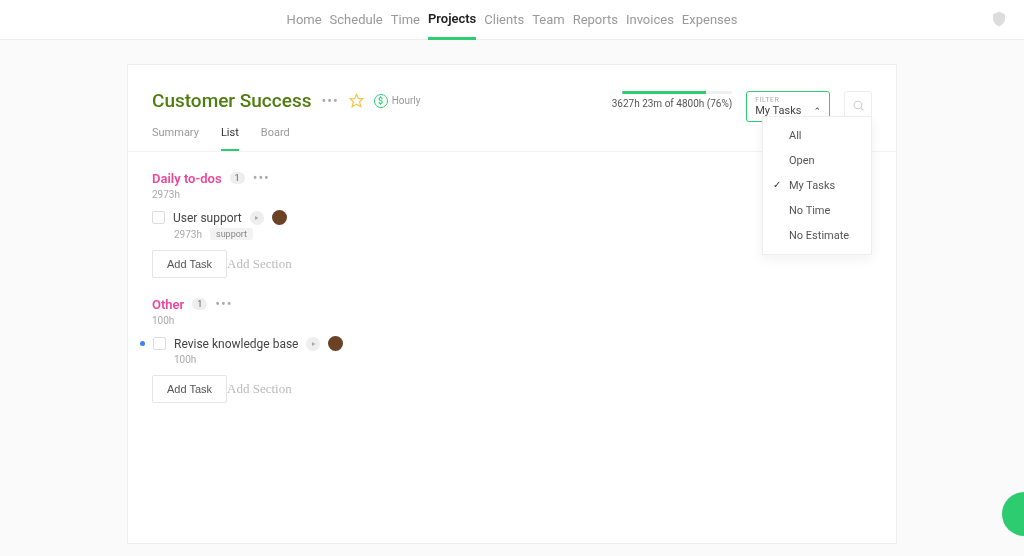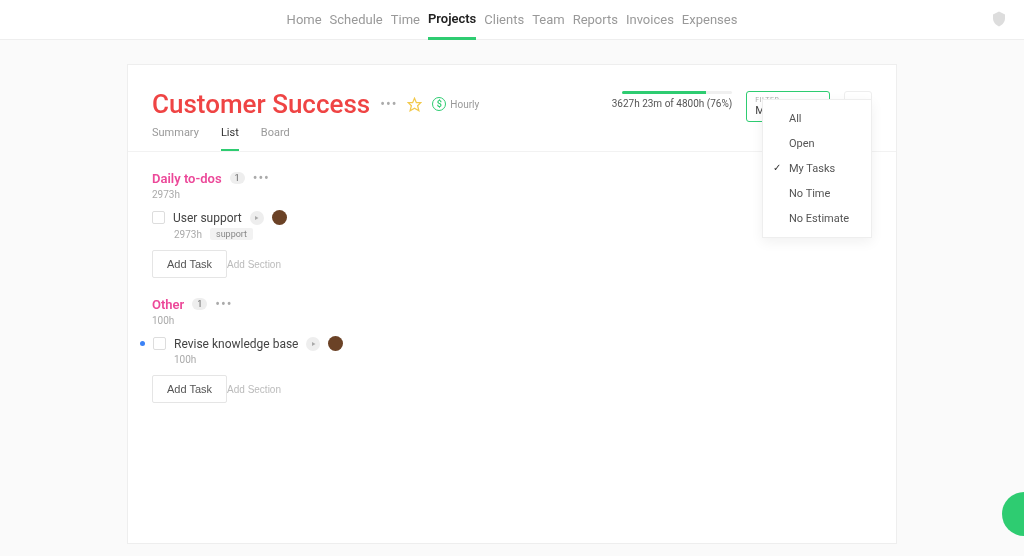--- a/index.html
+++ b/index.html
@@ -10,39 +10,39 @@
 .topnav .nav-item { cursor: pointer; padding: 11px 0; }
 .topnav .nav-item.active { color: #222; font-weight: 600; border-bottom: 3px solid #2ecc71; }
 .topnav .right-icon { position: absolute; right: 16px; top: 10px; width: 18px; height: 18px; color: #ddd; }
 
 
 .card { margin: 24px auto 0 auto; width: 770px; background: #fff; border: 1px solid #eee; min-height: 480px; padding: 24px 0 40px 0; position: relative; }
 
 
 .header { display: flex; align-items: flex-start; justify-content: space-between; padding: 0 24px; }
 .title-wrap { display: flex; align-items: center; gap: 10px; }
-.title { font-size: 26px; color: #ef4444; font-weight: 500; }
+.title { font-size: 19px; color: #4d7c0f; font-weight: 500; }
 .dots { color: #aaa; font-size: 14px; cursor: pointer; letter-spacing: 1px; }
 .star { width: 15px; height: 15px; color: #f2c94c; }
 .rate-badge { display: flex; align-items: center; gap: 4px; font-size: 10px; color: #999; }
 .rate-circle { width: 14px; height: 14px; border: 1.5px solid #2ecc71; border-radius: 50%; display: flex; align-items: center; justify-content: center; font-size: 9px; color: #2ecc71; font-weight: 600; }
 
 .header-right { display: flex; align-items: flex-start; gap: 14px; margin-top: 2px; }
 .progress-wrap { display: flex; flex-direction: column; align-items: flex-end; gap: 4px; }
 .progress-bar { width: 110px; height: 3px; background: #f0f0f0; border-radius: 2px; overflow: hidden; }
 .progress-fill { height: 100%; background: #2ecc71; }
 .progress-text { font-size: 10px; color: #555; }
 .filter-box { border: 1px solid #2ecc71; border-radius: 3px; padding: 4px 8px 4px 8px; min-width: 70px; position: relative; cursor: pointer; }
 .filter-label { font-size: 7px; color: #aaa; text-transform: uppercase; letter-spacing: 0.5px; }
 .filter-value { font-size: 11px; color: #444; display: flex; align-items: center; justify-content: space-between; gap: 12px; }
 .chev { font-size: 9px; }
 .search-btn { width: 28px; height: 28px; border: 1px solid #eee; border-radius: 3px; display: flex; align-items: center; justify-content: center; color: #ccc; cursor: pointer; }
 
 
-.dropdown { position: absolute; right: 24px; top: 34px; width: 110px; background: #fff; border: 1px solid #eee; box-shadow: 0 4px 12px rgba(0,0,0,0.06); padding: 6px 0; z-index: 10; }
+.dropdown { position: absolute; right: 24px; top: 51px; width: 110px; background: #fff; border: 1px solid #eee; box-shadow: 0 4px 12px rgba(0,0,0,0.06); padding: 6px 0; z-index: 10; }
 .dropdown-item { font-size: 11px; color: #555; padding: 6px 14px 6px 26px; cursor: pointer; position: relative; }
 .dropdown-item .check { position: absolute; left: 10px; top: 6px; font-size: 10px; color: #333; }
 
 
 .tabs { display: flex; gap: 22px; padding: 0 24px; margin-top: 4px; border-bottom: 1px solid #f2f2f2; font-size: 11px; color: #999; }
 .tabs .tab { padding: 0 0 10px 0; cursor: pointer; }
 .tabs .tab.active { color: #333; border-bottom: 2px solid #2ecc71; }
 
 
 .section { padding: 18px 24px 0 24px; }
@@ -56,21 +56,21 @@
 .checkbox { width: 13px; height: 13px; border: 1px solid #ddd; border-radius: 2px; cursor: pointer; }
 .task-name { font-size: 12px; color: #444; }
 .play { width: 14px; height: 14px; border-radius: 50%; background: #eee; cursor: pointer; display: flex; align-items: center; justify-content: center; }
 .play svg { width: 5px; height: 6px; fill: #aaa; }
 .avatar { width: 15px; height: 15px; border-radius: 50%; background: #6b4226; }
 .task-meta { display: flex; align-items: center; gap: 8px; font-size: 10px; color: #aaa; margin-left: 22px; margin-top: 3px; }
 .tag { background: #f2f2f2; color: #888; padding: 1px 6px; border-radius: 2px; font-size: 9px; }
 
 .section-actions { display: flex; gap: 0; margin-top: 10px; align-items: center; }
 .btn { border: 1px solid #e5e5e5; background: #fff; font-size: 11px; color: #555; padding: 7px 14px; border-radius: 2px; cursor: pointer; }
-.link-btn { background: none; border: none; font-size: 10px; color: #bbb; cursor: pointer; }
+.link-btn { background: none; border: none; font-size: 13px; color: #bbb; cursor: pointer; font-family: Liberation Serif, serif; }
 
 .fab { position: absolute; right: 0; bottom: 20px; width: 44px; height: 44px; background: #2ecc71; border-radius: 50%; transform: translateX(50%); }
 </style>
 </head>
 <body>
 
 <div class="topnav">
   <span class="nav-item">Home</span>
   <span class="nav-item">Schedule</span>
   <span class="nav-item">Time</span>

